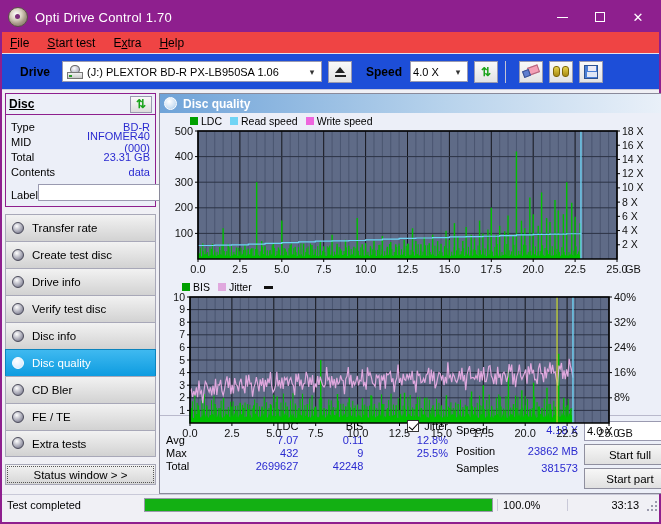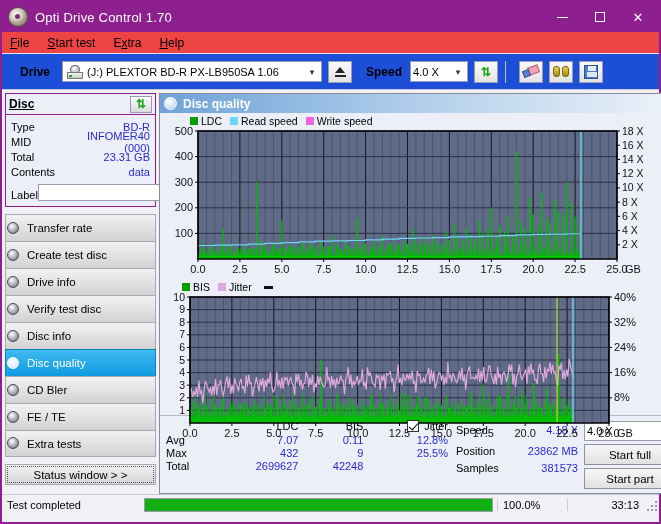--- a/index.html
+++ b/index.html
@@ -92,21 +92,21 @@
   .drow{display:flex;align-items:center;height:15px;font-size:11px;}
   .drow .k{width:62px;color:#000;}
   .drow .v{flex:1 1 auto;text-align:right;color:#2a2ad0;}
   .label-row{display:flex;align-items:flex-end;margin-top:3px;}
   .label-row .k{width:40px;}
   .label-input{flex:1 1 auto;height:17px;background:#fff;border:1px solid #9a9ab0;box-sizing:border-box;margin-right:3px;}
   .cd-btn{width:22px;height:19px;background:linear-gradient(#fafafa,#dcdcdc);border:1px solid #9a9ab0;box-sizing:border-box;display:flex;align-items:center;justify-content:center;}
   .cd-disc{width:13px;height:13px;border-radius:50%;background:radial-gradient(circle at 40% 35%,#fdfbd0,#e0dc90 60%,#b8b45c);border:1px solid #8a863a;box-sizing:border-box;}
   .navlist{margin-top:7px;}
   .navitem{
-    height:27px;display:flex;align-items:center;box-sizing:border-box;
+    height:27px;display:flex;align-items:center;padding-left:5px;box-sizing:border-box;
     background:linear-gradient(#f2f2f2,#d2d2d2);border:1px solid #a8a8b8;border-bottom:none;font-size:11.5px;
   }
   .navitem:last-child{border-bottom:1px solid #a8a8b8;}
   .navitem.active{background:linear-gradient(#3fb9f0,#0e9ce0);border-color:#0b83bd;color:#fff;}
   .nav-ic{width:15px;height:13px;margin-right:6px;flex:0 0 auto;position:relative;}
   .nav-ic .d{position:absolute;left:1px;top:0;width:12px;height:12px;border-radius:50%;background:radial-gradient(circle at 38% 32%,#fff,#9a9aaa 65%,#5e5e70);border:1px solid #4a4a5a;box-sizing:border-box;}
   .navitem.active .nav-ic .d{background:radial-gradient(circle at 38% 32%,#fff,#dfefff 65%,#bcd9ef);border-color:#fff;}
   .statuswin{
     margin-top:7px;height:21px;display:flex;align-items:center;justify-content:center;
     background:linear-gradient(#f2f2f2,#d6d6d6);border:1px solid #a8a8b8;outline:1px dotted #555;outline-offset:-3px;

